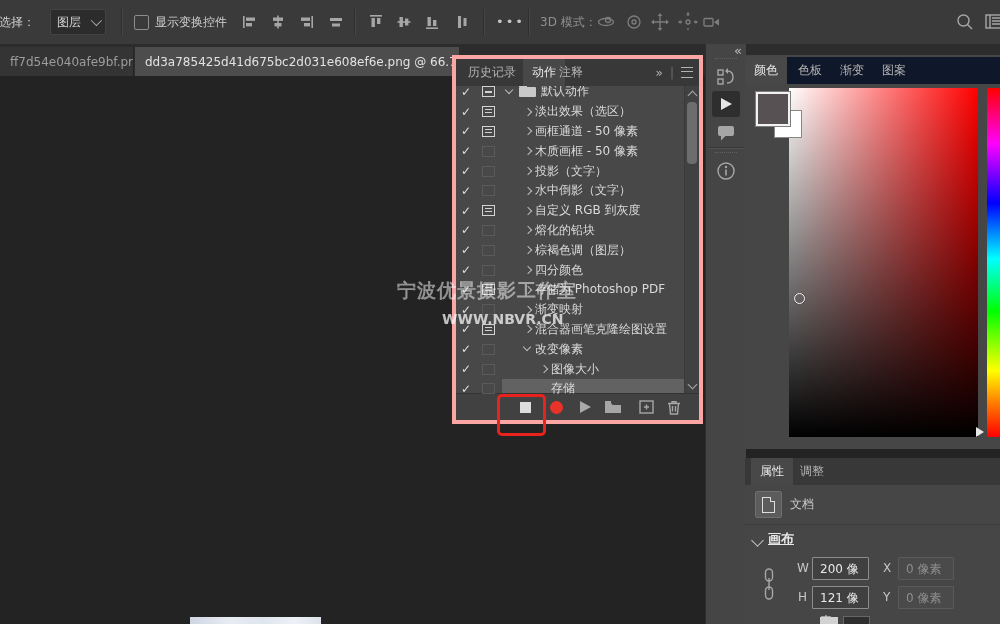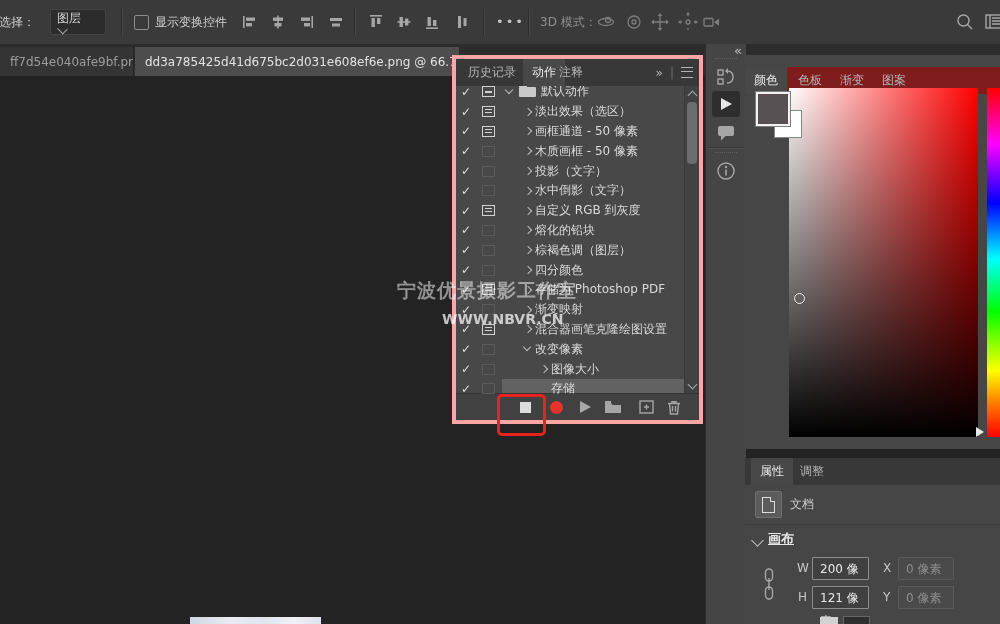--- a/index.html
+++ b/index.html
@@ -7,21 +7,21 @@
        font-family:"DejaVu Sans","Liberation Sans",sans-serif;
        background:#232323;-webkit-font-smoothing:antialiased;}
   .abs{position:absolute;}
 
   
   #options-bar{left:0;top:0;width:1000px;height:44px;background:#3a3a3a;border-bottom:1px solid #272727;}
   .opt-label{color:#cfcfcf;font-size:12px;line-height:44px;white-space:nowrap;}
   .dim-label{color:#8f8f8f;}
   .vsep{top:9px;width:1px;height:26px;background:#2e2e2e;box-shadow:1px 0 0 #474747;}
   #layer-dd{left:50px;top:9px;width:56px;height:26px;background:#2c2c2c;border:1px solid #444;border-radius:2px;
-            color:#d4d4d4;font-size:12px;display:flex;align-items:flex-start;justify-content:space-between;padding:0 6px;box-sizing:border-box;flex-direction:column;}
+            color:#d4d4d4;font-size:12px;display:flex;align-items:center;justify-content:space-between;padding:0 6px;box-sizing:border-box;}
   .dd-chev{width:7px;height:7px;border-right:1px solid #a5a5a5;border-bottom:1px solid #a5a5a5;transform:rotate(45deg) translateY(-2px);}
   .cb{left:134px;top:15px;width:13px;height:13px;border:1px solid #8d8d8d;border-radius:2px;background:transparent;}
   .tb-ico{top:12px;width:20px;height:20px;display:flex;align-items:center;justify-content:center;}
   .tb-ico svg{display:block;}
   .dots{color:#c3c3c3;font-size:13px;letter-spacing:2px;line-height:44px;}
   
   #tabbar{left:0;top:44px;width:1000px;height:32px;background:#2c2c2c;}
   .doc-tab{top:3px;height:29px;display:flex;align-items:center;font-size:12px;padding:0 10px;box-sizing:border-box;white-space:nowrap;overflow:hidden;}
   #doc-tab-1{left:0;width:134px;background:#343434;color:#9d9d9d;border-right:1px solid #262626;}
   #doc-tab-2{left:135px;width:324px;background:#4d4d4d;color:#e2e2e2;}
@@ -77,21 +77,21 @@
   
   #dock-strip{left:705px;top:44px;width:40px;height:580px;background:#454545;border-left:1px solid #2d2d2d;z-index:5;}
   #collapse-glyph{right:4px;top:-1px;color:#bdbdbd;font-size:13px;}
   .grip{left:9px;width:22px;height:3px;border-top:1px dotted #5f5f5f;}
   .dock-ico{left:6px;width:28px;height:26px;display:flex;align-items:center;justify-content:center;border-radius:3px;}
   .dock-ico.active{background:#2e2e2e;}
   .dock-sep{left:2px;width:36px;height:1px;background:#383838;box-shadow:0 1px 0 #515151;}
 
   
   #color-panel{left:745px;top:55px;width:255px;height:394px;background:#464646;z-index:10;}
-  #color-head{position:absolute;left:0;top:12px;right:0;height:27px;background:#7f1d1d;}
+  #color-head{position:absolute;left:0;top:2px;right:0;height:27px;background:#0f172a;}
   #fg-swatch{left:11px;top:37px;width:34px;height:34px;background:#575153;border:2px solid #f2f2f2;outline:1px solid #7e7e7e;box-sizing:border-box;z-index:2;}
   #bg-swatch{left:29px;top:55px;width:28px;height:28px;background:#ffffff;border:1px solid #888;box-sizing:border-box;z-index:1;}
   #color-field{left:44px;top:33px;width:189px;height:349px;
      background:linear-gradient(to bottom,rgba(0,0,0,0) 0%,#000 100%),linear-gradient(to right,#ffffff 0%,#ff0000 100%);}
   #field-cursor{left:49px;top:238px;width:11px;height:11px;border:1.5px solid #f5f5f5;border-radius:50%;box-shadow:0 0 1px rgba(0,0,0,.6);box-sizing:border-box;}
   #hue-strip{left:242px;top:33px;width:13px;height:349px;
      background:linear-gradient(to bottom,#ff0000 0%,#ff00ff 16%,#0000ff 33%,#00ffff 49%,#00ff00 64%,#ffff00 81%,#ff8000 90%,#ff0000 100%);}
   #hue-cursor{left:231px;top:372px;width:0;height:0;border-left:8px solid #e8e8e8;border-top:5px solid transparent;border-bottom:5px solid transparent;}
 
   

